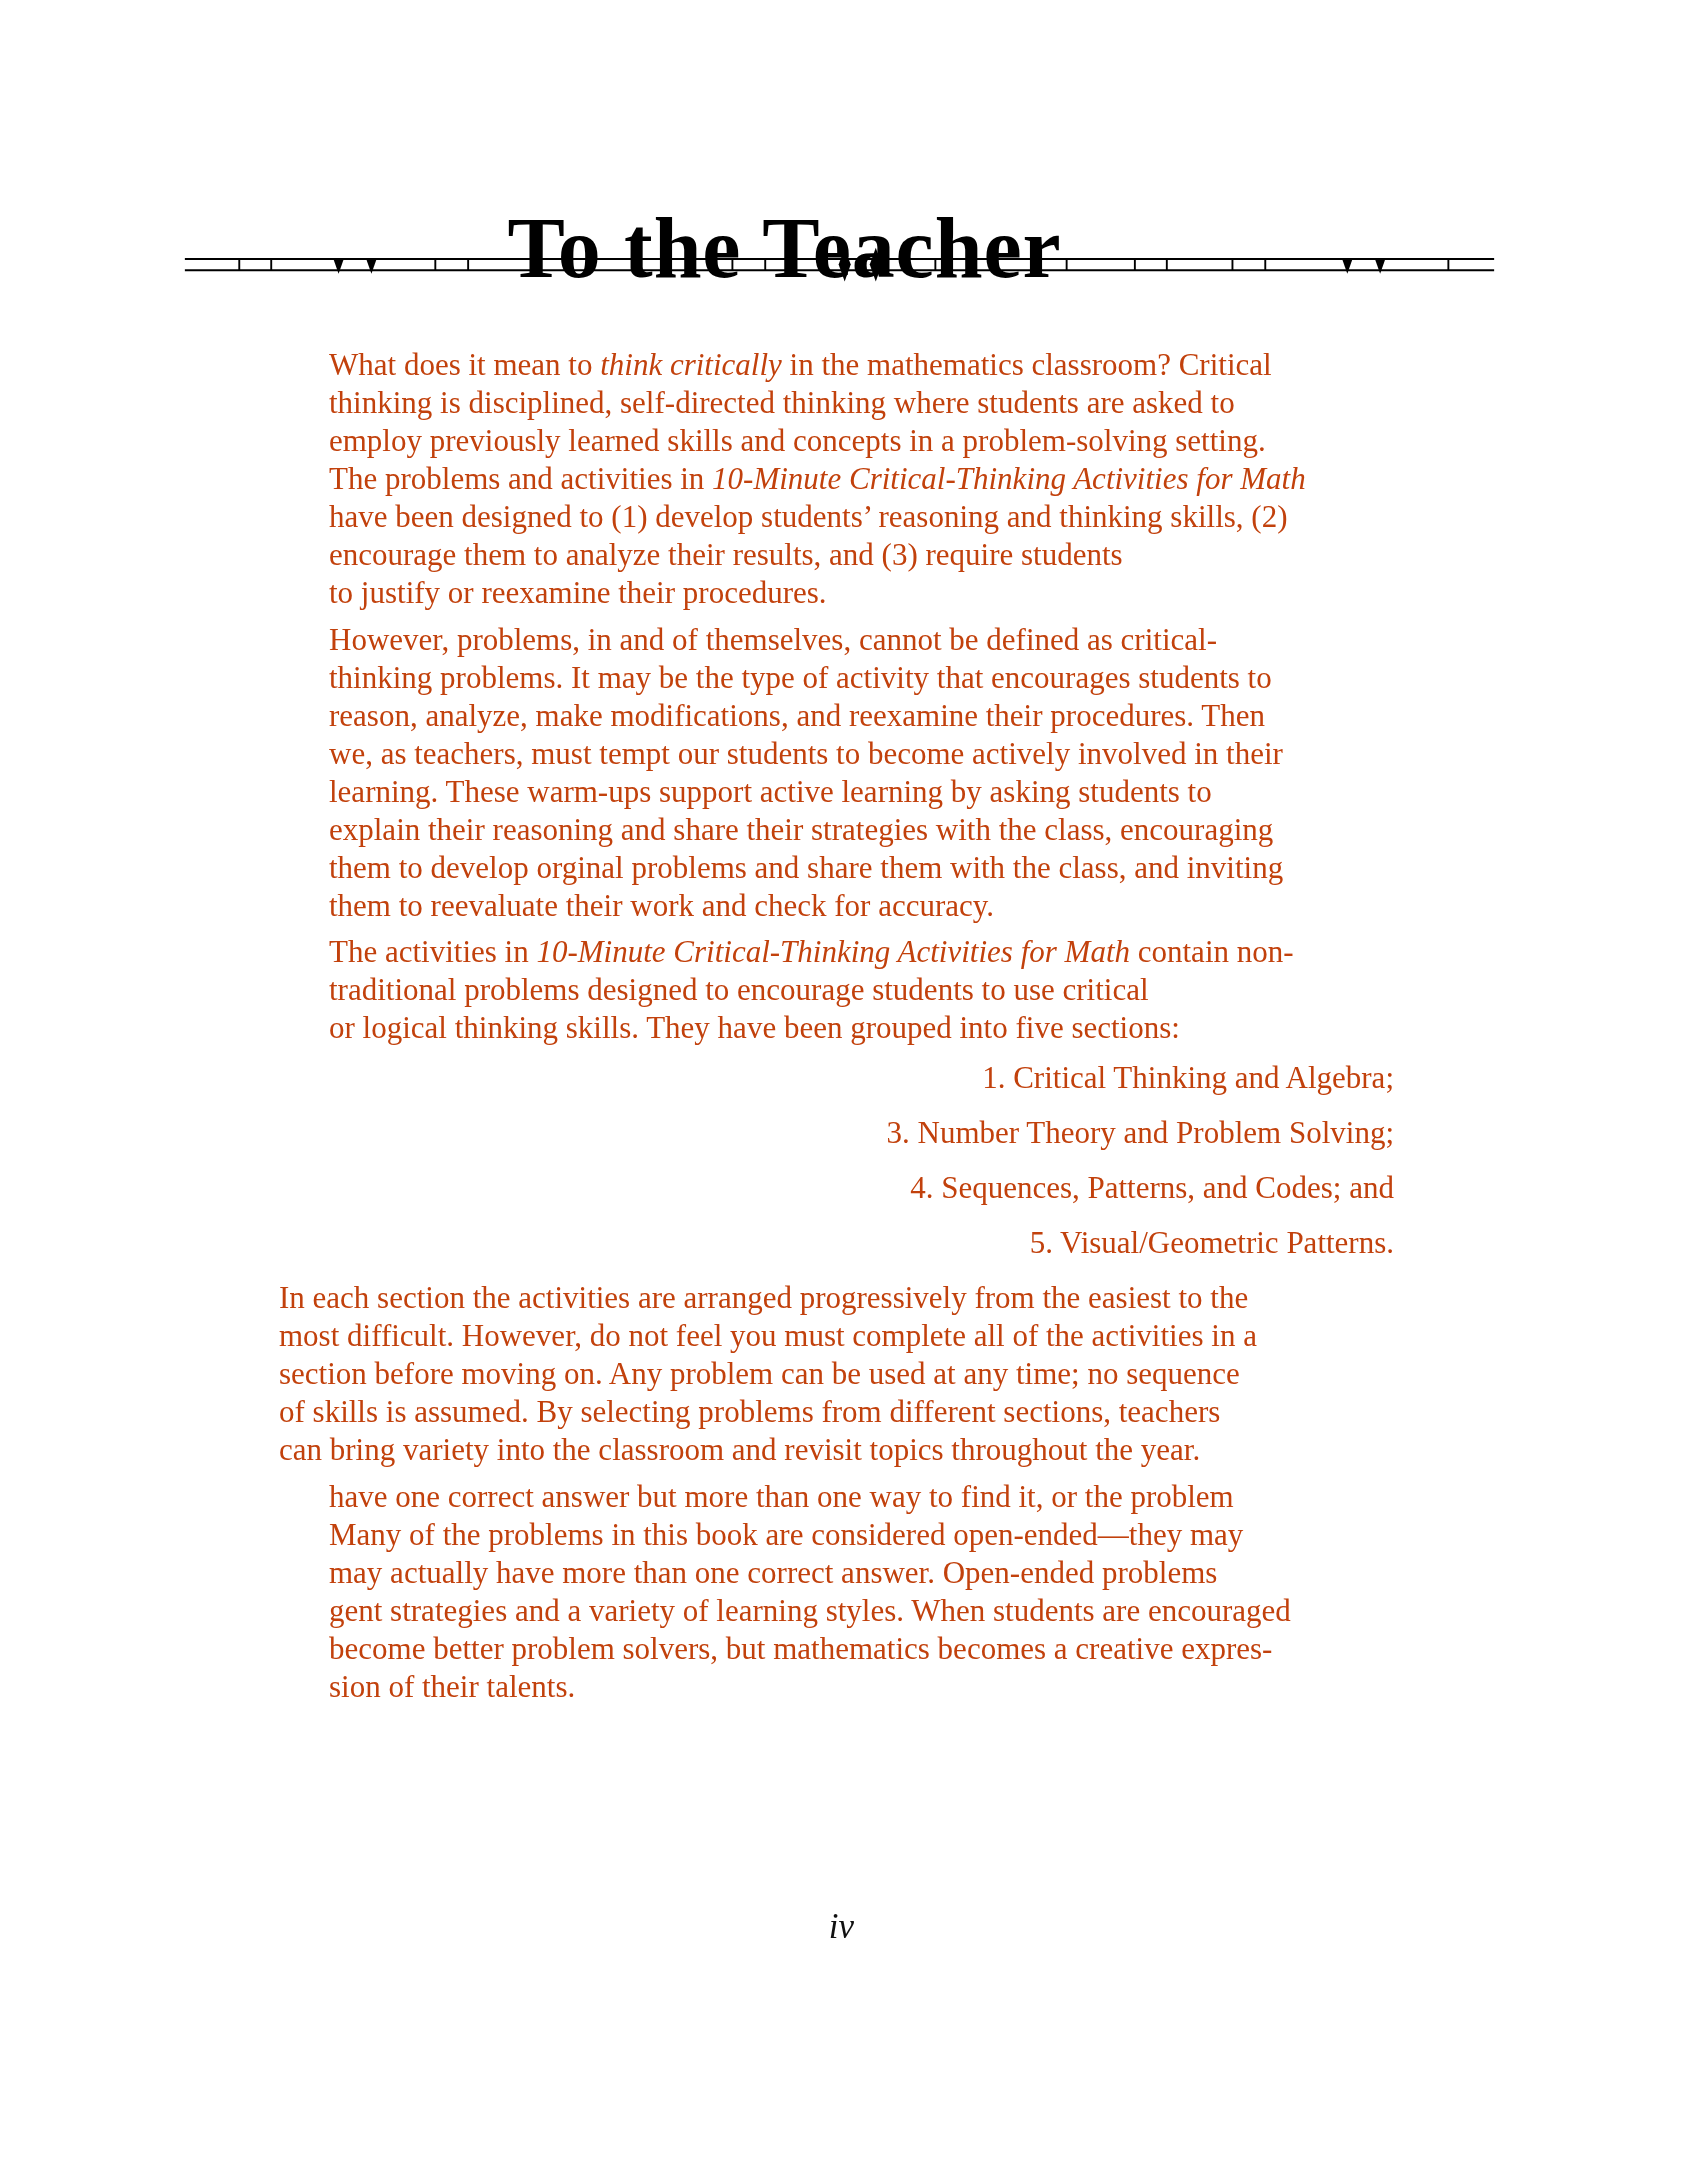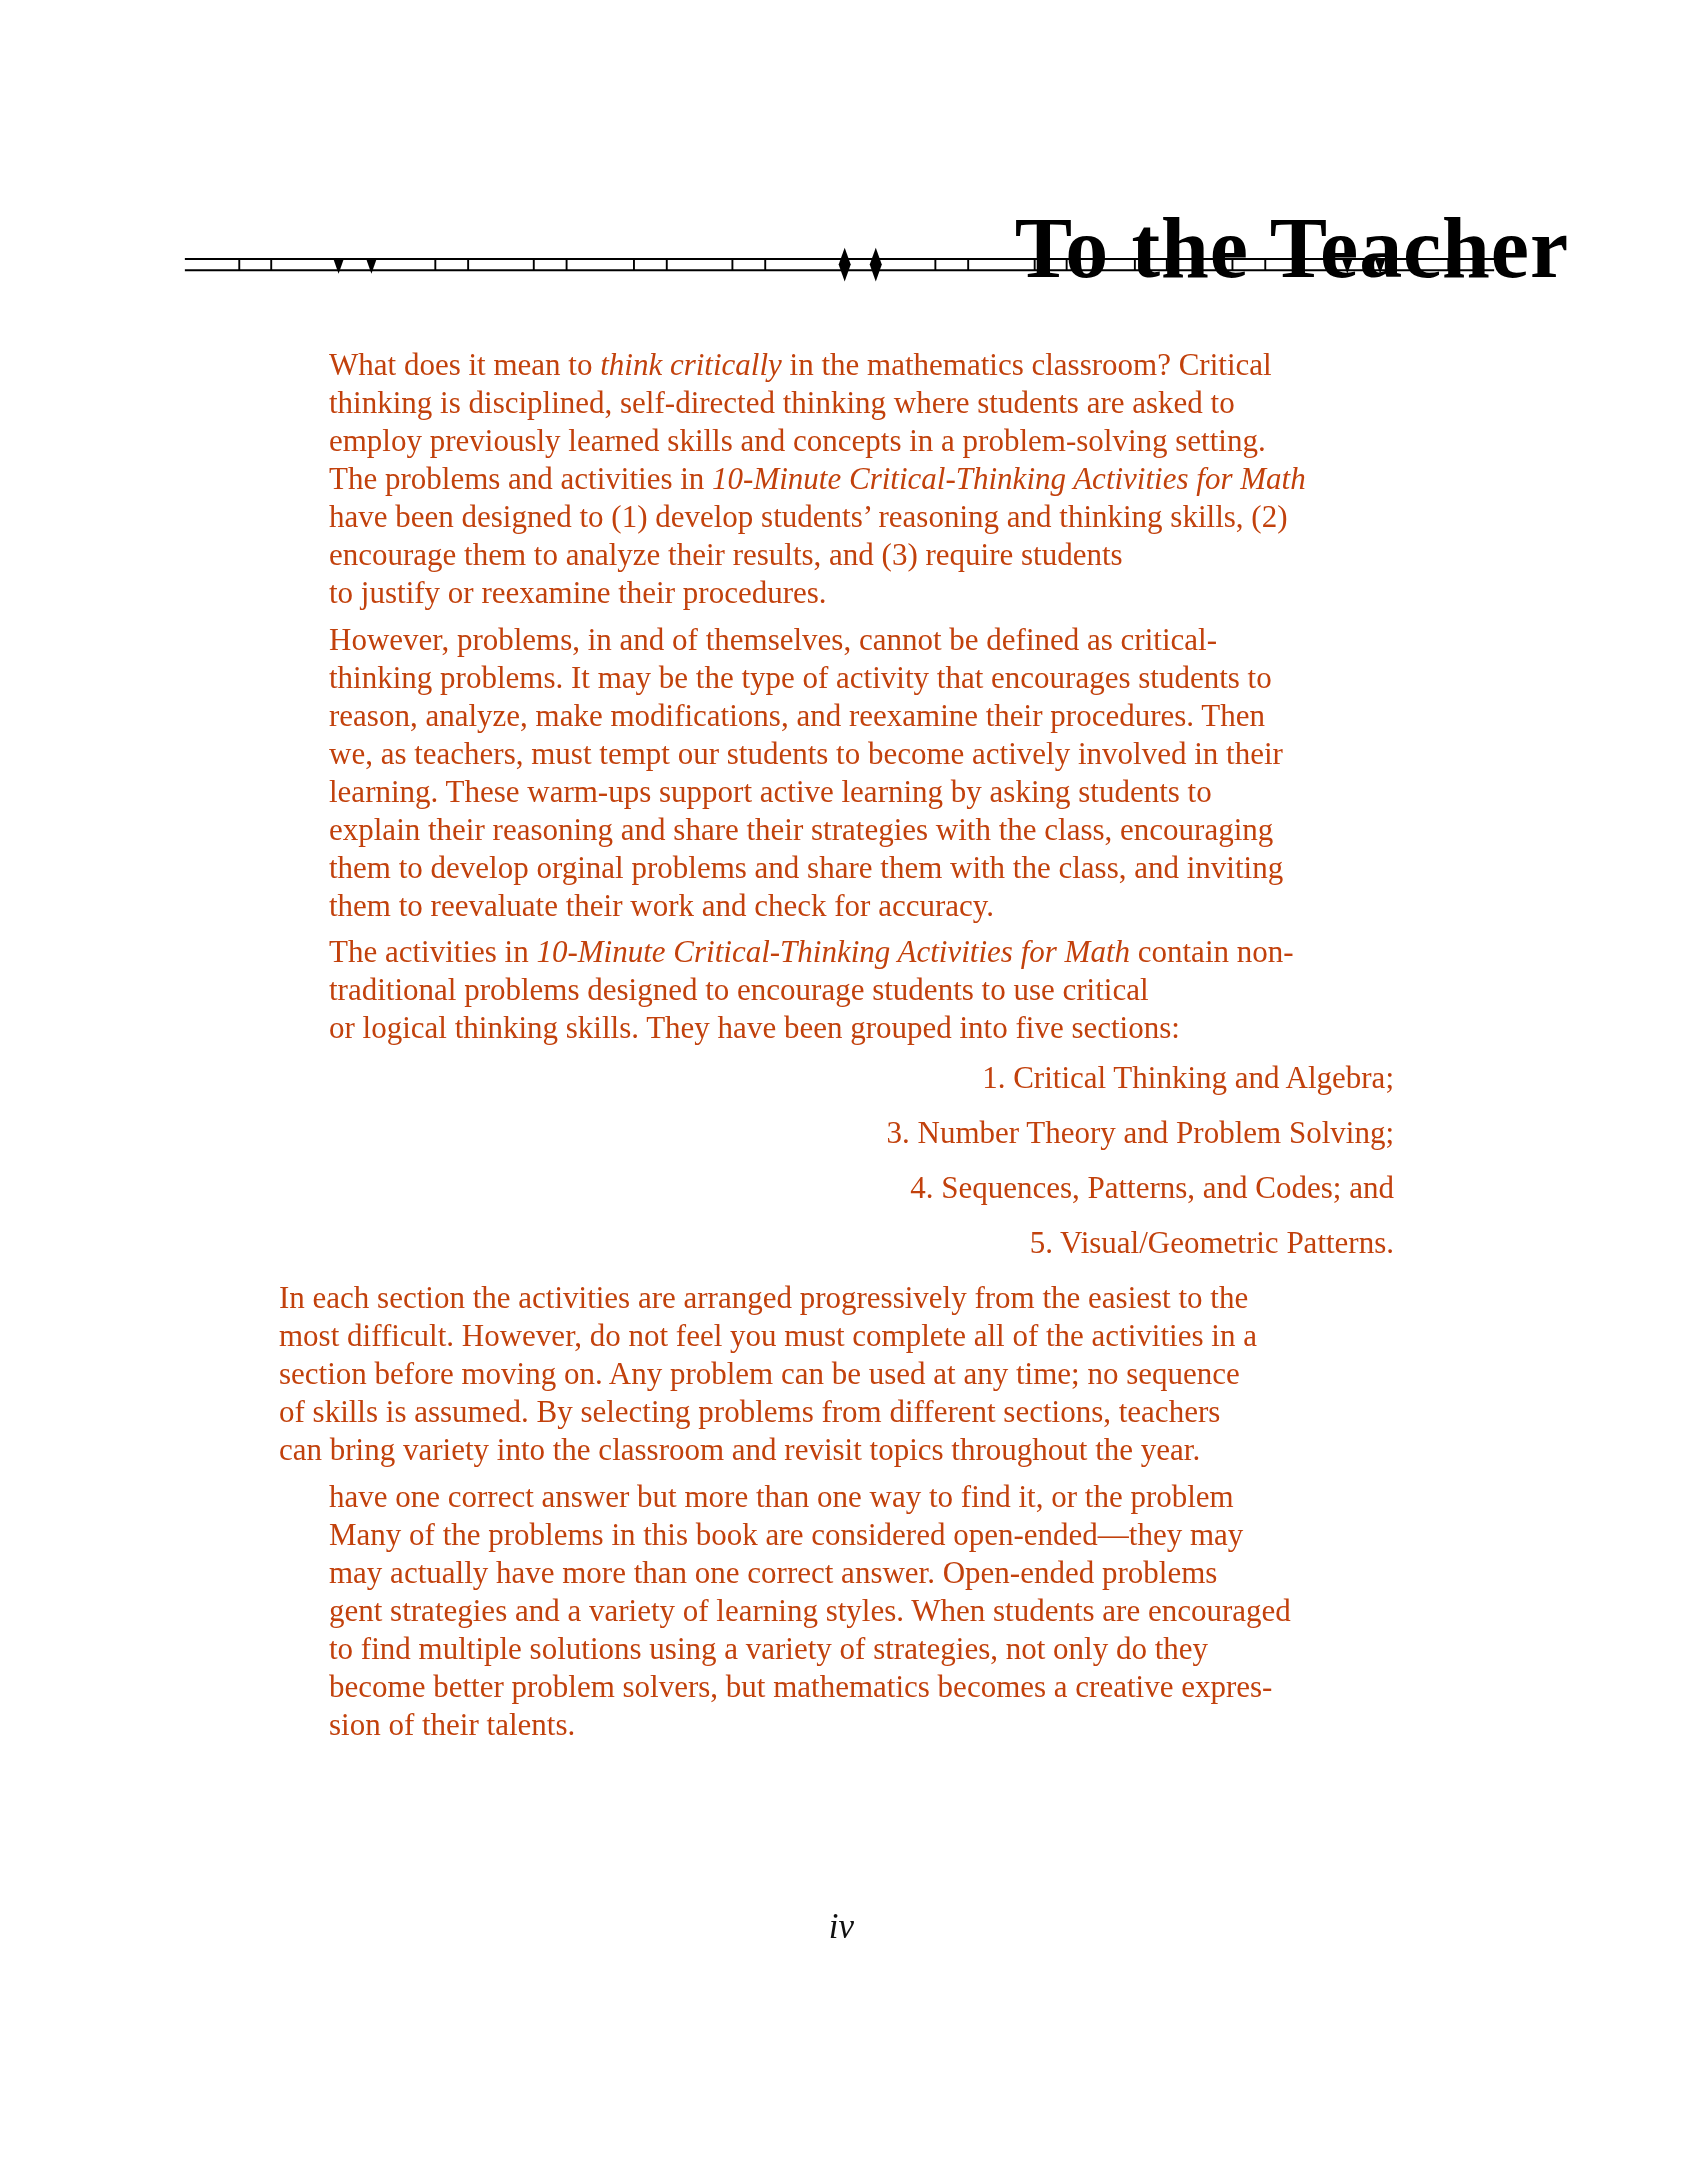--- a/index.html
+++ b/index.html
@@ -1,20 +1,20 @@
 <!DOCTYPE html>
 <html style="font-size:14px"><head>
 <meta charset="utf-8">
 <style>
   html, body { margin: 0; padding: 0; background: #ffffff; }
   body { width: 1683px; height: 2180px; position: relative; overflow: hidden; color: #111; }
   .page { position: absolute; left: 0; top: 0; width: 1683px; height: 2180px; }
 
   .title {
-    position: absolute; left: 0; top: 138px; width: 1569px; text-align: right;
+    position: absolute; left: 0; top: 138px; width: 1569px; text-align: center;
     font-family: "Liberation Serif", "DejaVu Serif", serif;
     font-weight: bold; font-size: 86px; line-height: 104px; letter-spacing: 0.9px;
     color: #000;
   }
 
   .rule { position: absolute; left: 184px; top: 246px; width: 1311px; height: 38px; }
 
   .body {
     position: absolute; left: 279px; top: 346px; width: 1115px;
     font-family: "Liberation Serif", "DejaVu Serif", serif;
@@ -130,21 +130,20 @@
       <span class="line">can bring variety into the classroom and revisit topics throughout the year.</span>
     </p>
 
     <div class="gap"></div>
 
     <p class="indent">
       <span class="line">have one correct answer but more than one way to find it, or the problem</span>
       <span class="line">Many of the problems in this book are considered open-ended—they may</span>
       <span class="line">may actually have more than one correct answer. Open-ended problems</span>
       <span class="line">gent strategies and a variety of learning styles. When students are encouraged</span>
-      <span class="line">to find multiple solutions using a variety of strategies, not only do they</span>
       <span class="line">become better problem solvers, but mathematics becomes a creative expres-</span>
       <span class="line">sion of their talents.</span>
     </p>
   </div>
 
   <div class="folio">iv</div>
 </div>
 
 
 </body></html>

